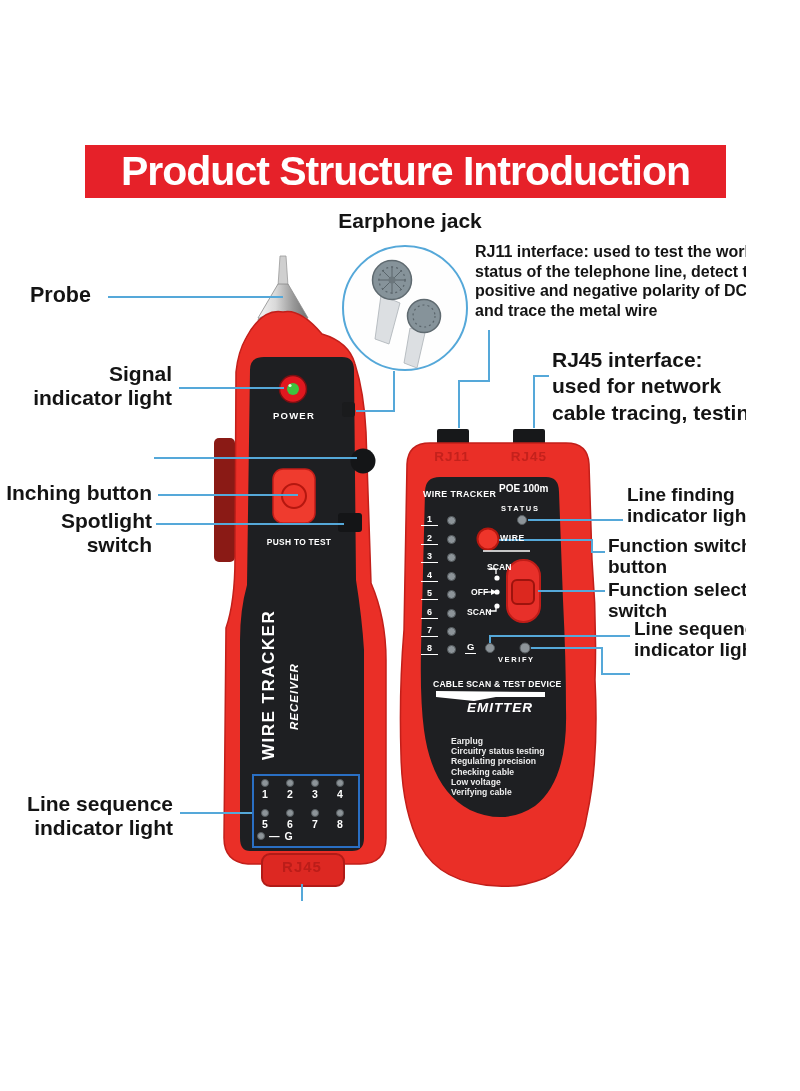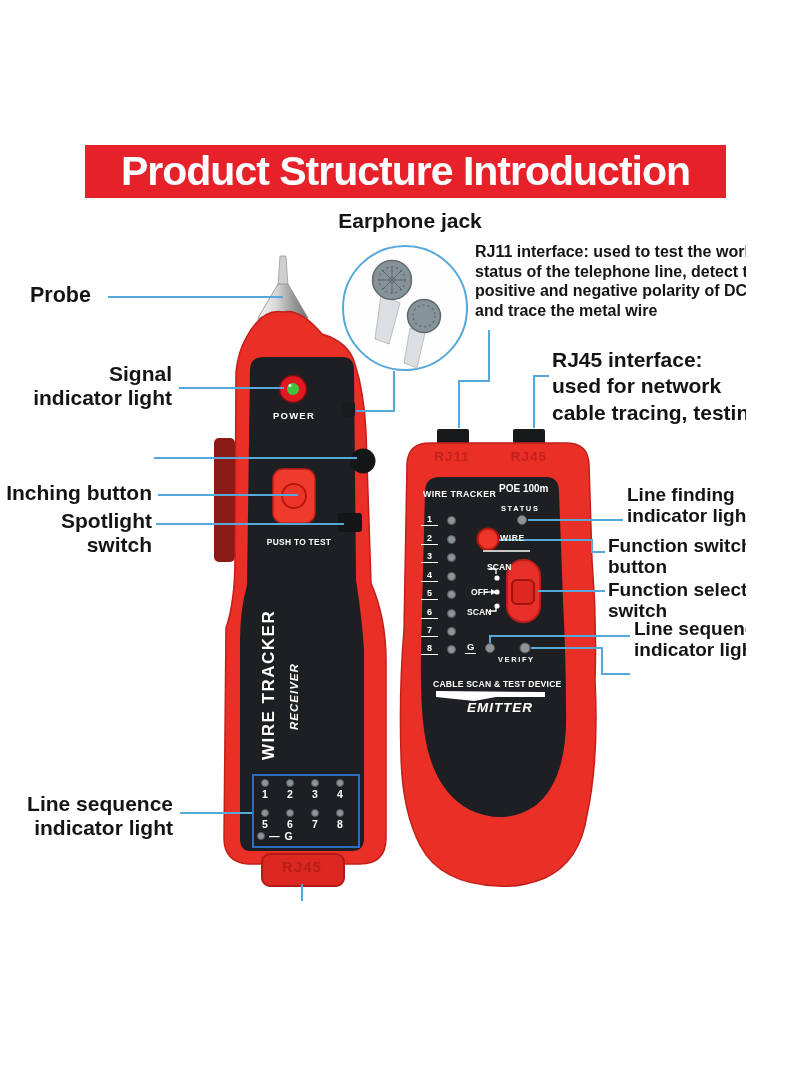--- a/index.html
+++ b/index.html
@@ -230,14 +230,22 @@
   <div class="chrow" style="top:642px;">
       <span class="chnum">8</span>
       <i class="led9"></i>
     </div>
 
   <div class="dev" style="left:465px;top:641px;font-size:9.5px;border-bottom:1.5px solid #fff;padding:0 2px 1px 2px;">G</div>
   <div class="dev" style="left:498px;top:655px;font-size:7.5px;letter-spacing:1.6px;">VERIFY</div>
   <div class="dev" style="left:433px;top:679px;font-size:8.6px;letter-spacing:0.2px;">CABLE SCAN &amp; TEST DEVICE</div>
   <div class="dev" style="left:452px;top:700px;width:96px;text-align:center;font-size:13.5px;font-style:italic;letter-spacing:1px;">EMITTER</div>
 
+  <div class="feat">
+    <div>Earplug</div>
+    <div>Circuitry status testing</div>
+    <div>Regulating precision</div>
+    <div>Checking cable</div>
+    <div>Low voltage</div>
+    <div>Verifying cable</div>
+  </div>
 
 </div>
 
 </body></html>

